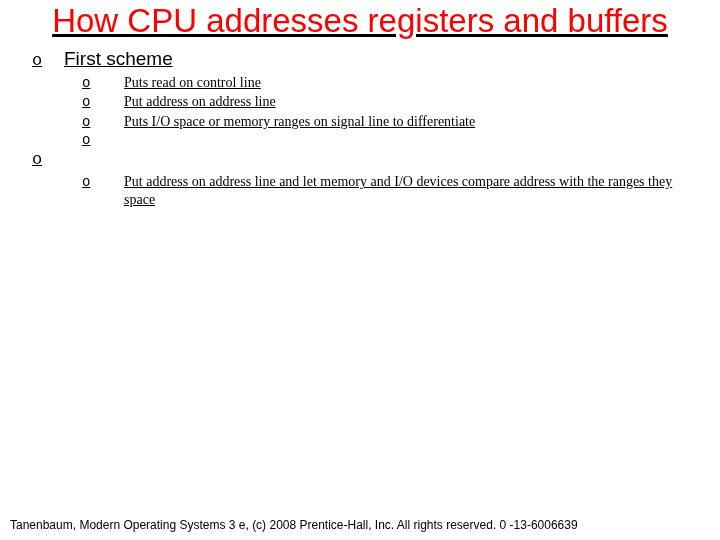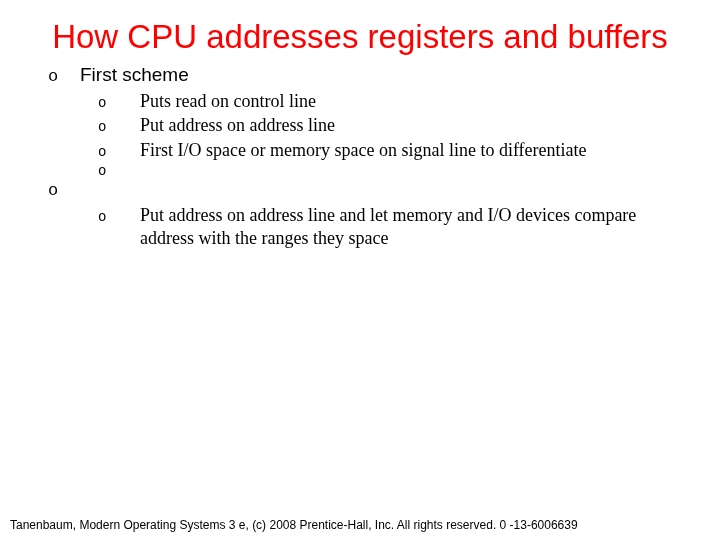--- a/index.html
+++ b/index.html
@@ -7,21 +7,22 @@
     width: 720px;
     height: 540px;
     background: #fff;
     font-family: Arial, Helvetica, sans-serif;
     position: relative;
     overflow: hidden;
   }
   .slide {
     width: 100%;
     height: 100%;
-    padding: 16px;
+    padding: 0;
+    text-decoration: underline;
   }
   .title {
     color: #ff0000;
     font-size: 33px;
     font-weight: normal;
     text-align: center;
     padding: 2px 20px 0 20px;
     line-height: 1.15;
   }
   .content {
@@ -52,21 +53,21 @@
     margin-bottom: 2px;
   }
   .level2-marker {
     font-family: "Courier New", monospace;
     font-size: 14px;
     color: #000;
     width: 42px;
     flex-shrink: 0;
   }
   .level2-text {
-    font-size: 18px;
+    font-size: 14px;
     color: #000;
     font-family: "Times New Roman", Times, serif;
     line-height: 1.25;
     padding-right: 30px;
   }
   .footer {
     position: absolute;
     bottom: 8px;
     left: 10px;
     font-size: 12px;
@@ -89,21 +90,21 @@
     <div class="level2">
       <span class="level2-marker">o</span>
       <span class="level2-text">Puts read on control line</span>
     </div>
     <div class="level2">
       <span class="level2-marker">o</span>
       <span class="level2-text">Put address on address line</span>
     </div>
     <div class="level2">
       <span class="level2-marker">o</span>
-      <span class="level2-text">First I/O space or memory space on signal line to differentiate</span>
+      <span class="level2-text">Puts I/O space or memory ranges on signal line to differentiate</span>
     </div>
     <div class="level2">
       <span class="level2-marker">o</span>
     </div>
 
     <div class="level1">
       <span class="level1-marker">o</span>
     </div>
     <div class="level2">
       <span class="level2-marker">o</span>

